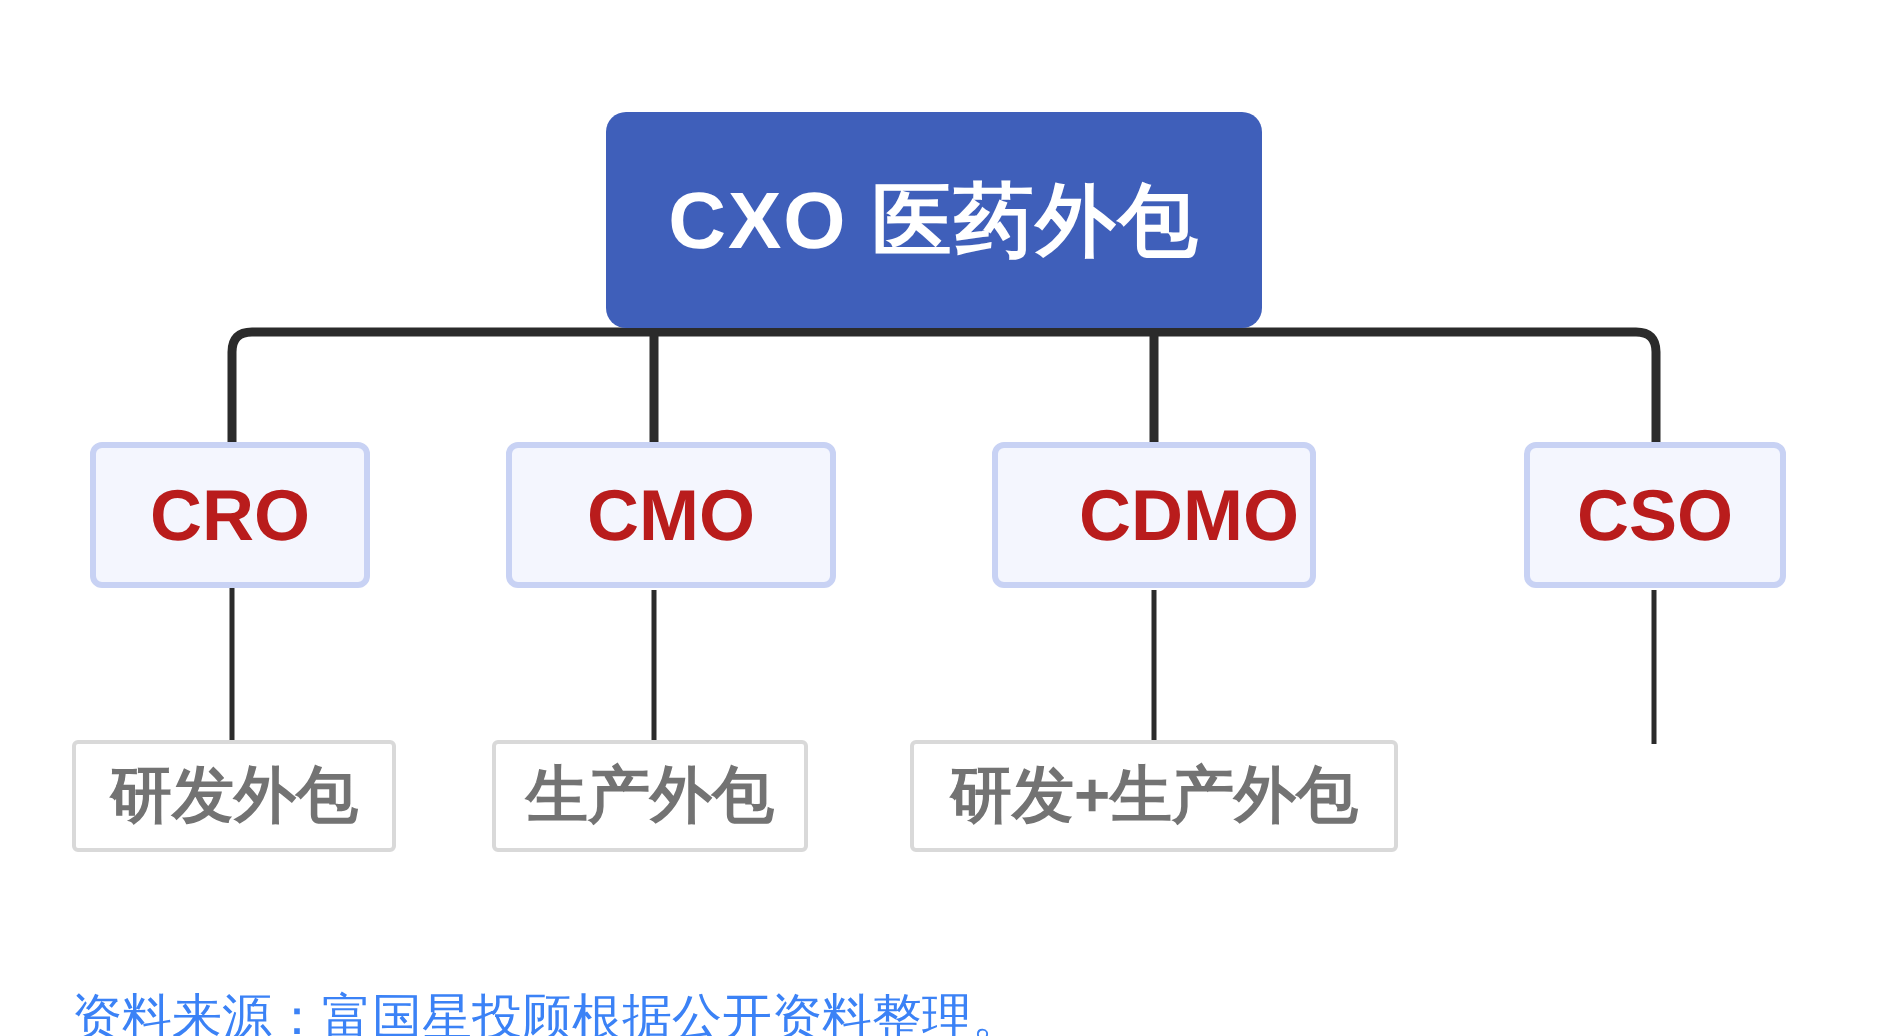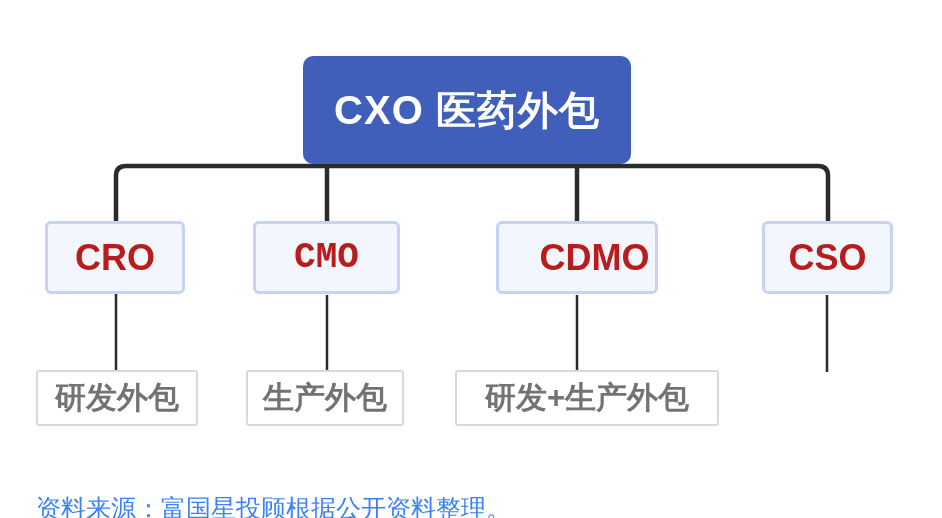--- a/index.html
+++ b/index.html
@@ -61,26 +61,26 @@
     border-radius: 3px;
     display: flex;
     align-items: center;
     justify-content: center;
     color: #737373;
     font-size: 31px;
     font-weight: bold;
     box-sizing: border-box;
   }
   .n0 { left: 45px;  width: 140px; }
-  .n1 { left: 253px; width: 147px; font-family: Liberation Mono, monospace; }
+  .n1 { left: 253px; width: 165px; }
   .n2 { left: 496px; width: 162px; padding-left: 35px; }
   .n3 { left: 762px; width: 131px; }
   .l0 { left: 36px;  width: 162px; }
   .l1 { left: 246px; width: 158px; }
-  .l2 { left: 455px; width: 264px; }
+  .l2 { left: 455px; width: 244px; }
   .l3 { left: 747px; width: 161px; }
   .source-note {
     position: absolute;
     left: 36px;
     top: 464px;
     font-size: 25px;
     font-weight: normal;
     color: #3b82f6;
     white-space: nowrap;
     margin-top: 28px;

